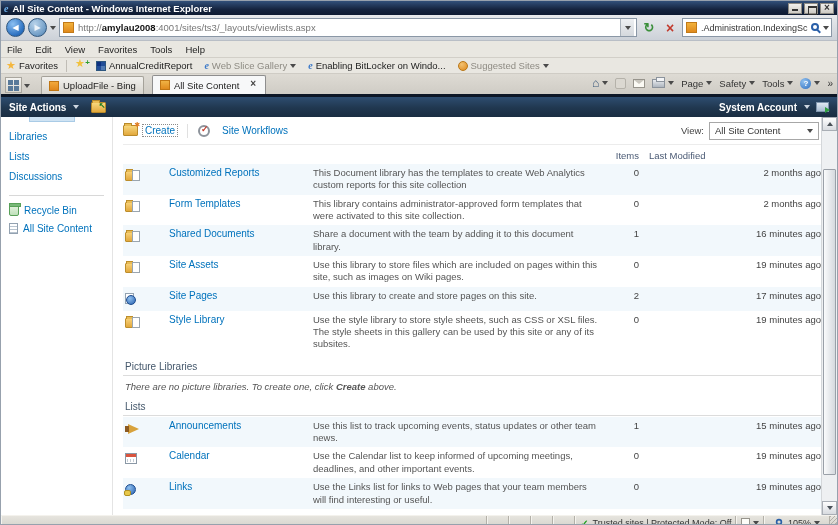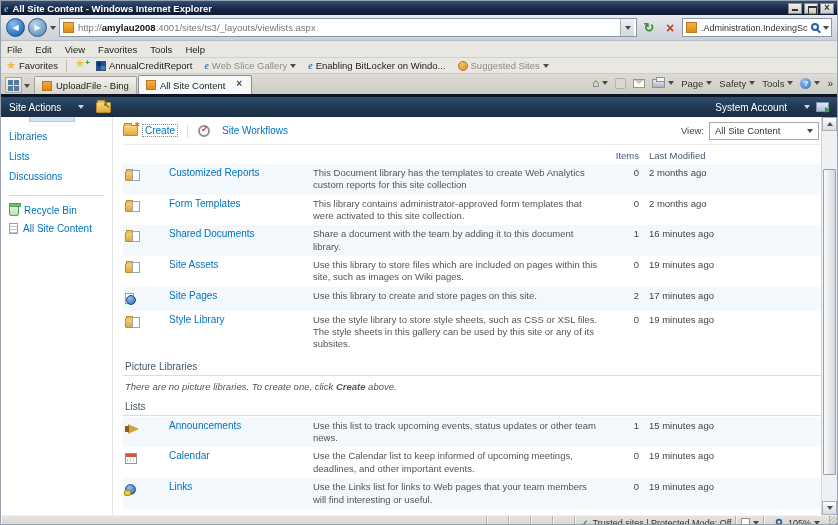--- a/index.html
+++ b/index.html
@@ -53,21 +53,21 @@
   .fav-link.dim .fav-link-label{color:#8e8b83;}
   .ie-icon{font:italic bold 10px "Liberation Serif",serif;color:#3a78c8;}
   .annualcreditreport-icon{width:10px;height:10px;background:linear-gradient(90deg,#3a6fb5 50%,#8fb0d6 50%),linear-gradient(#3a6fb5 50%,#8fb0d6 50%);background-blend-mode:multiply;border:1px solid #2d567f;}
   .suggested-sites-icon{width:10px;height:10px;border-radius:50%;background:radial-gradient(circle at 35% 30%,#f2c272,#e08a1d);border:1px solid #b97716;}
 
   
   .tabrow{height:20px;background:linear-gradient(#dedbd4,#cfccc5);display:flex;align-items:flex-end;padding:0 4px;gap:2px;}
   .quicktabs{width:17px;height:16px;margin-bottom:1px;background:linear-gradient(#f4f3f0,#dad7d0);border:1px solid #a9a69e;display:flex;align-items:center;justify-content:center;}
   .quicktabs-icon{width:11px;height:11px;background:linear-gradient(#5a7a9a,#5a7a9a) 0 0/5px 5px no-repeat,linear-gradient(#5a7a9a,#5a7a9a) 6px 0/5px 5px no-repeat,linear-gradient(#5a7a9a,#5a7a9a) 0 6px/5px 5px no-repeat,linear-gradient(#5a7a9a,#5a7a9a) 6px 6px/5px 5px no-repeat;}
   .tabs{display:flex;align-items:flex-end;gap:1px;}
-  .tab{height:18px;display:flex;align-items:center;gap:4px;padding:0 7px;font-size:9.5px;color:#222;background:linear-gradient(#f2f1ee,#d8d5ce);border:1px solid #a5a29a;border-bottom:none;border-radius:2px 2px 0 0;white-space:nowrap;}
+  .tab{height:18px;display:flex;align-items:center;gap:4px;padding:0 7px;font-size:9.5px;color:#222;background:linear-gradient(#f2f1ee,#d8d5ce);border:1px solid #a5a29a;border-bottom:none;border-radius:2px 2px 0 0;white-space:nowrap;margin-left:7px;}
   .tab.active{background:#f7f8f9;border-color:#8e8e8e;height:19px;}
   .favicon{width:10px;height:10px;flex:0 0 auto;}
   .bing-favicon{background:linear-gradient(#f2a93c,#e0861a);border:1px solid #c07614;}
   .sharepoint-favicon{background:linear-gradient(#f0b345,#e08a1d);border:1px solid #c07614;}
   .tab-close{width:9px;height:9px;position:relative;margin-left:6px;}
   .tab-close::before{content:"\00D7";position:absolute;top:-3px;left:1px;font:bold 10px "Liberation Sans",sans-serif;color:#444;}
   .tab-spacer{flex:1;}
   .cmdbar{display:flex;align-items:center;gap:7px;height:100%;padding-bottom:2px;font-size:9.5px;color:#333;}
   .home-icon::before{content:"\2302";font-size:12px;color:#3c5a7c;font-weight:bold;}
   .feeds-icon{width:11px;height:11px;border-radius:2px;background:#dbd8d1;border:1px solid #b5b2aa;}
@@ -75,21 +75,21 @@
   .mail-icon::before{content:"";position:absolute;left:0;top:0;border-left:5px solid transparent;border-right:5px solid transparent;border-top:4px solid #c9c6be;}
   .print-icon{width:13px;height:9px;background:linear-gradient(#e8ebef,#aeb6bf);border:1px solid #8b939c;position:relative;}
   .print-icon::before{content:"";position:absolute;left:3px;top:-3px;width:7px;height:3px;background:#f4f5f7;border:1px solid #8b939c;}
   .cmd-group{display:flex;align-items:center;gap:3px;white-space:nowrap;}
   .help-icon{width:11px;height:11px;border-radius:50%;background:radial-gradient(circle at 35% 30%,#8fc0ef,#2f6fc0);color:#fff;font:bold 8px/11px "Liberation Sans",sans-serif;text-align:center;}
   .chevron-more::before{content:"\00BB";font-size:10px;color:#333;}
 
   
   .ribbon{height:23px;background:linear-gradient(#2e4d70,#20374f 55%,#1a2d42);border-top:3px solid #0d1726;display:flex;align-items:center;padding:0 8px;color:#fff;font-size:10px;}
   .ribbon .caret{border-top-color:#cdd6e0;}
-  .site-actions{display:flex;align-items:center;gap:17px;}
+  .site-actions{display:flex;align-items:center;gap:7px;font-weight:bold;}
   .navup-folder{width:15px;height:11px;background:linear-gradient(#f7d77e,#e2a83c);border:1px solid #b98a2a;border-radius:1px;position:relative;margin-left:12px;}
   .navup-folder::before{content:"";position:absolute;top:-3px;left:0;width:6px;height:2px;background:#e9bc54;border:1px solid #b98a2a;border-bottom:none;}
   .navup-folder::after{content:"\2196";position:absolute;right:0px;top:-2px;color:#1d7a1d;font:bold 8px "Liberation Sans",sans-serif;}
   .ribbon-right{margin-left:auto;display:flex;align-items:center;gap:6px;}
   .account-icon{width:13px;height:10px;background:linear-gradient(#dfe8f2,#aabdd2);border:1px solid #7e95ad;position:relative;}
   .account-icon::after{content:"";position:absolute;right:-2px;bottom:-2px;border-top:3px solid transparent;border-bottom:3px solid transparent;border-left:5px solid #2f9e3f;}
 
   
   .content{position:relative;height:398px;background:#fff;}
   .browse-sliver{position:absolute;left:28px;top:0;width:46px;height:5px;background:#cfe3f3;border:1px solid #a9cbe6;border-top:none;}
@@ -123,21 +123,21 @@
 
   .section-header{font-size:10px;color:#44576b;padding:7px 0 3px 2px;border-bottom:1px solid #dcdcdc;margin-bottom:1px;}
   .empty-msg{font-size:9.5px;font-style:italic;color:#555;padding:4px 0 2px 2px;}
   .empty-msg b{font-style:italic;}
   .sp-row{display:grid;grid-template-columns:30px 158px 296px 34px auto;padding:3px 0 3px 2px;align-items:start;min-height:17px;}
   .sp-row.alt{background:#f2f8fc;}
   .cell-icon{margin-top:1px;display:inline-block;}
   .cell-name{font-size:10px;color:#0072bc;text-decoration:none;cursor:pointer;padding-left:14px;}
   .cell-desc{font-size:9.5px;color:#555;line-height:1.3;padding-right:10px;}
   .cell-items{font-size:9.5px;color:#444;text-align:right;padding-right:4px;}
-  .cell-mod{font-size:9.5px;color:#444;padding-left:6px;white-space:nowrap;}
+  .cell-mod{font-size:9.5px;color:#444;padding-left:6px;white-space:nowrap;text-align:right;}
 
   
   .document-library-icon{width:14px;height:10px;background:linear-gradient(#f7d077,#e2a83c);border:1px solid #bd8e2c;border-radius:1px;position:relative;}
   .document-library-icon::before{content:"";position:absolute;top:-3px;left:0;width:5px;height:2px;background:#e9bc54;border:1px solid #bd8e2c;border-bottom:none;}
   .document-library-icon::after{content:"";position:absolute;right:-2px;top:-2px;width:6px;height:9px;background:#fff;border:1px solid #9aa5af;}
   .site-pages-icon{width:9px;height:11px;background:#fff;border:1px solid #93a2b1;position:relative;}
   .site-pages-icon::after{content:"";position:absolute;right:-3px;bottom:-2px;width:8px;height:8px;border-radius:50%;background:radial-gradient(circle at 35% 30%,#8fc0ef,#2a62b0);border:1px solid #1d4c8f;}
   .announcements-icon{width:0;height:0;border-top:5px solid transparent;border-bottom:5px solid transparent;border-left:11px solid #d8a23c;position:relative;margin-left:3px;}
   .announcements-icon::before{content:"";position:absolute;left:-14px;top:-3px;width:4px;height:6px;background:#8c5a22;}
   .calendar-icon{width:12px;height:11px;background:#fff;border:1px solid #8a98a6;position:relative;}

